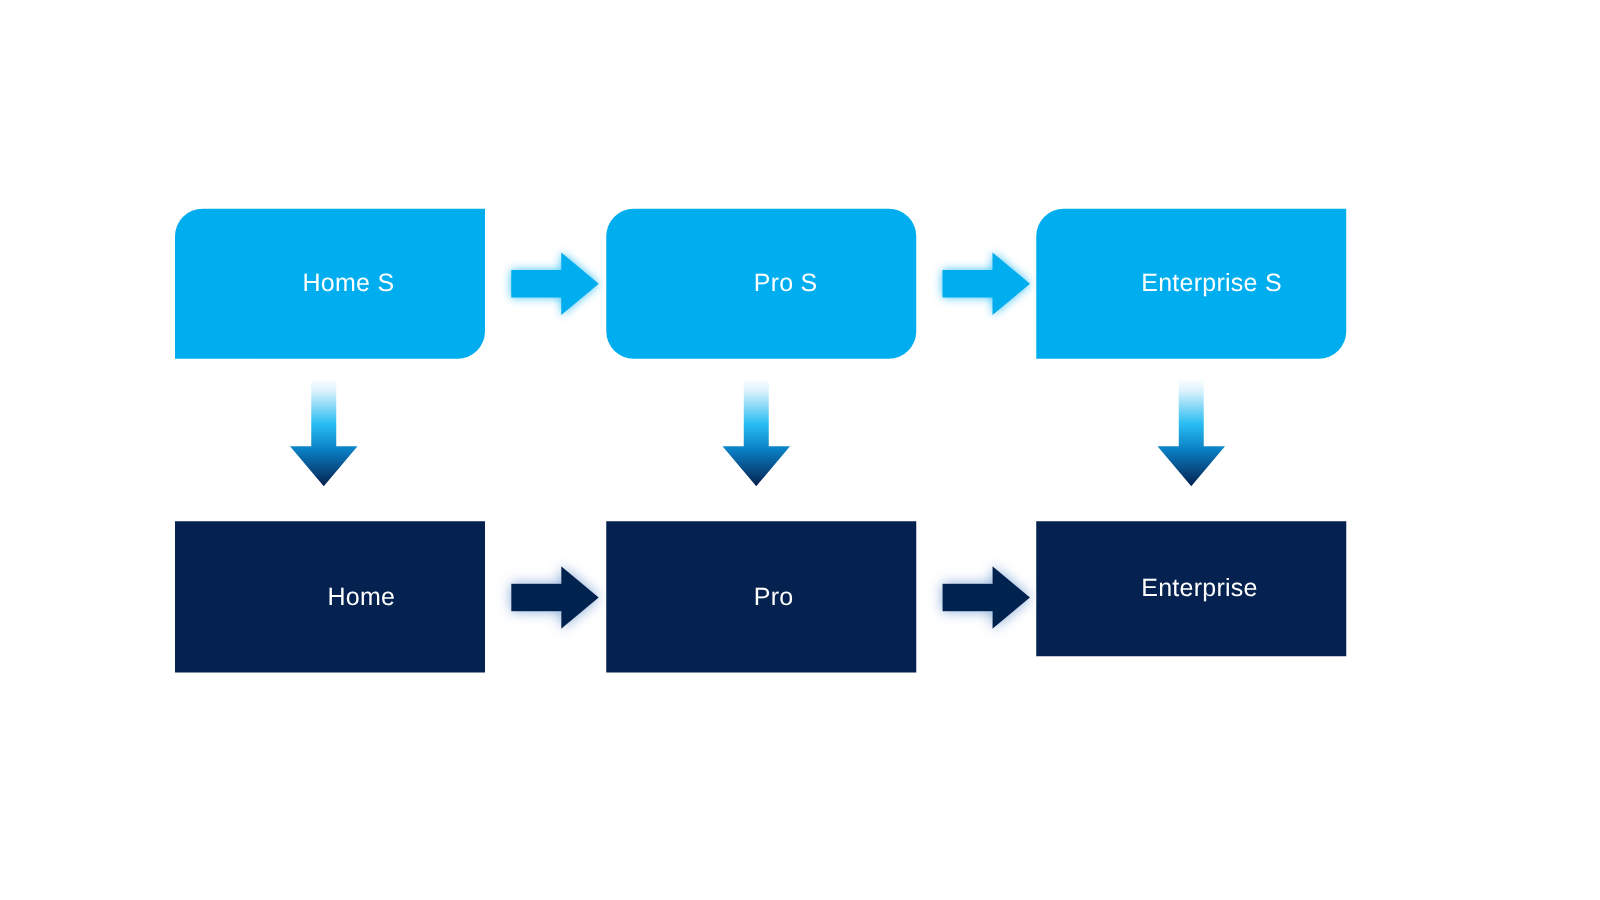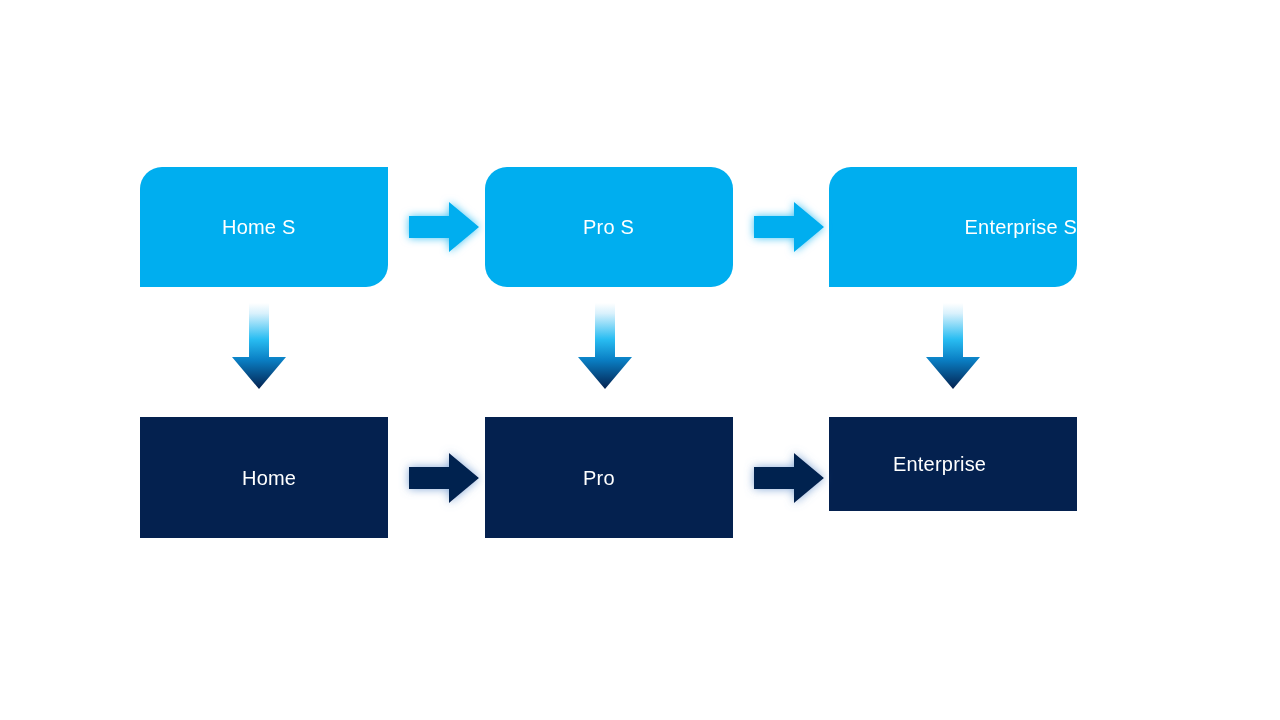--- a/index.html
+++ b/index.html
@@ -19,20 +19,21 @@
     align-items:center;
     box-sizing:border-box;
   }
   .node .node-label{
     color:#ffffff;
     font-size:20px;
     font-weight:400;
     letter-spacing:.2px;
     line-height:1;
     white-space:nowrap;
+    margin-left:20px;
   }
   .node.tier-s{
     background:#00aeef;
     border-radius:22px 0 22px 0;
   }
   .node.tier-base{
     background:#04214f;
     border-radius:0;
   }
 
@@ -57,33 +58,33 @@
 <div id="canvas">
 
   <div class="node tier-s" style="left:140px;top:167px;width:248px;height:120px;padding-left:82px;">
     <span class="node-label">Home S</span>
   </div>
 
   <div class="node tier-s" style="left:485px;top:167px;width:248px;height:120px;padding-left:98px;border-radius:22px;">
     <span class="node-label">Pro S</span>
   </div>
 
-  <div class="node tier-s" style="left:829px;top:167px;width:248px;height:120px;padding-left:64px;justify-content:flex-end;">
+  <div class="node tier-s" style="left:829px;top:167px;width:248px;height:120px;padding-left:64px;">
     <span class="node-label">Enterprise S</span>
   </div>
 
   <div class="node tier-base" style="left:140px;top:417px;width:248px;height:121px;padding-left:102px;">
     <span class="node-label">Home</span>
   </div>
 
   <div class="node tier-base" style="left:485px;top:417px;width:248px;height:121px;padding-left:98px;text-align:right;">
     <span class="node-label">Pro</span>
   </div>
 
-  <div class="node tier-base" style="left:829px;top:417px;width:248px;height:94px;padding-left:64px;">
+  <div class="node tier-base" style="left:829px;top:417px;width:248px;height:108px;padding-left:64px;">
     <span class="node-label">Enterprise</span>
   </div>
 
   <div class="h-arrow" style="left:405px;top:196px;">
     <svg viewBox="0 0 78 62" xmlns="http://www.w3.org/2000/svg">
       <defs>
         <filter id="glowBlue1" x="-60%" y="-60%" width="220%" height="220%">
           <feDropShadow dx="0" dy="0" stdDeviation="4" flood-color="#00aeef" flood-opacity="0.75"></feDropShadow>
         </filter>
       </defs>

